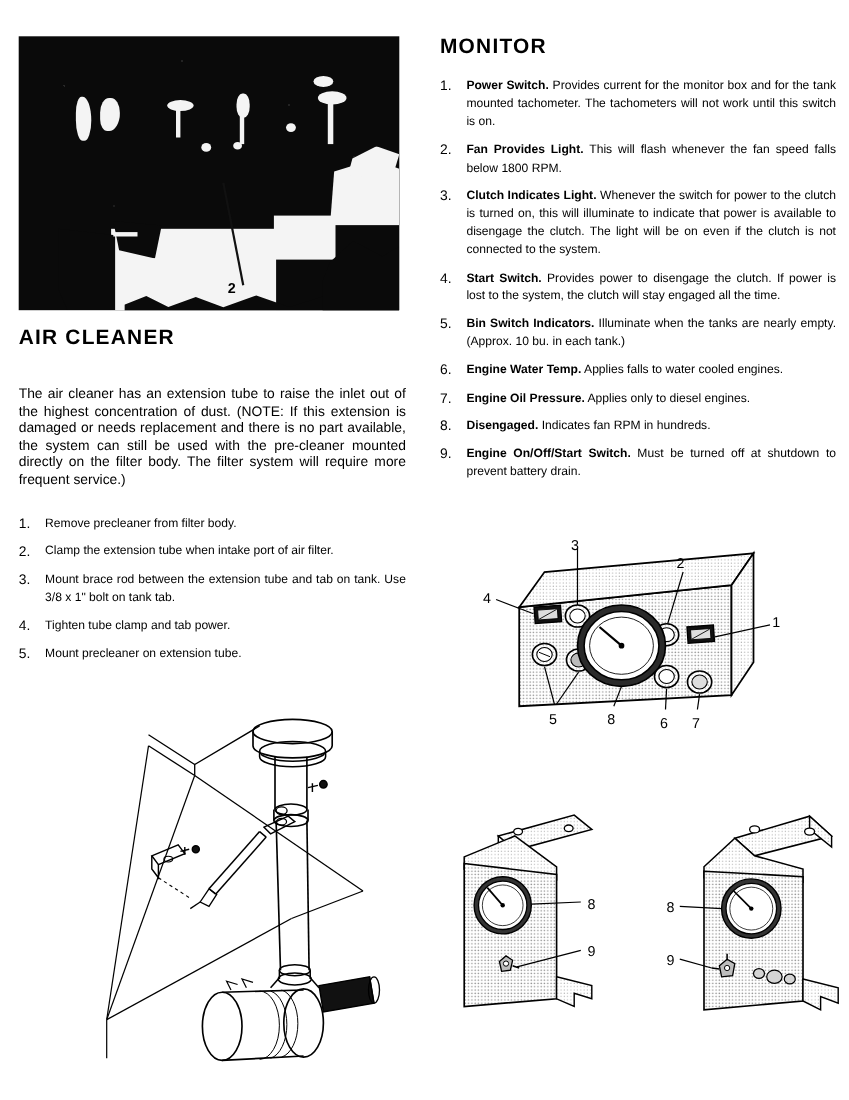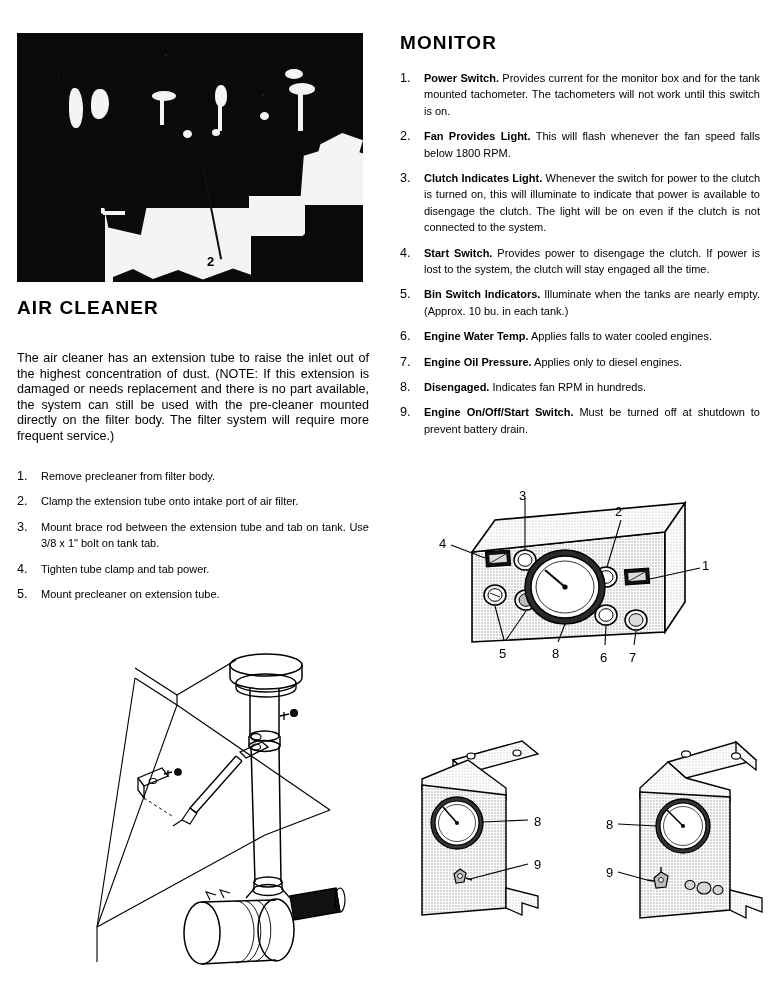--- a/index.html
+++ b/index.html
@@ -146,21 +146,21 @@
 </div>
 
 <div id="left-col" style="top:468px;">
   <div class="numlist">
     <div class="numitem">
       <div class="num">1.</div>
       <div class="body">Remove precleaner from filter body.</div>
     </div>
     <div class="numitem">
       <div class="num">2.</div>
-      <div class="body">Clamp the extension tube onto intake port of air filter.</div>
+      <div class="body">Clamp the extension tube when intake port of air filter.</div>
     </div>
     <div class="numitem">
       <div class="num">3.</div>
       <div class="body">Mount brace rod between the extension tube and tab on tank. Use 3/8 x 1" bolt on tank tab.</div>
     </div>
     <div class="numitem">
       <div class="num">4.</div>
       <div class="body">Tighten tube clamp and tab power.</div>
     </div>
     <div class="numitem">

